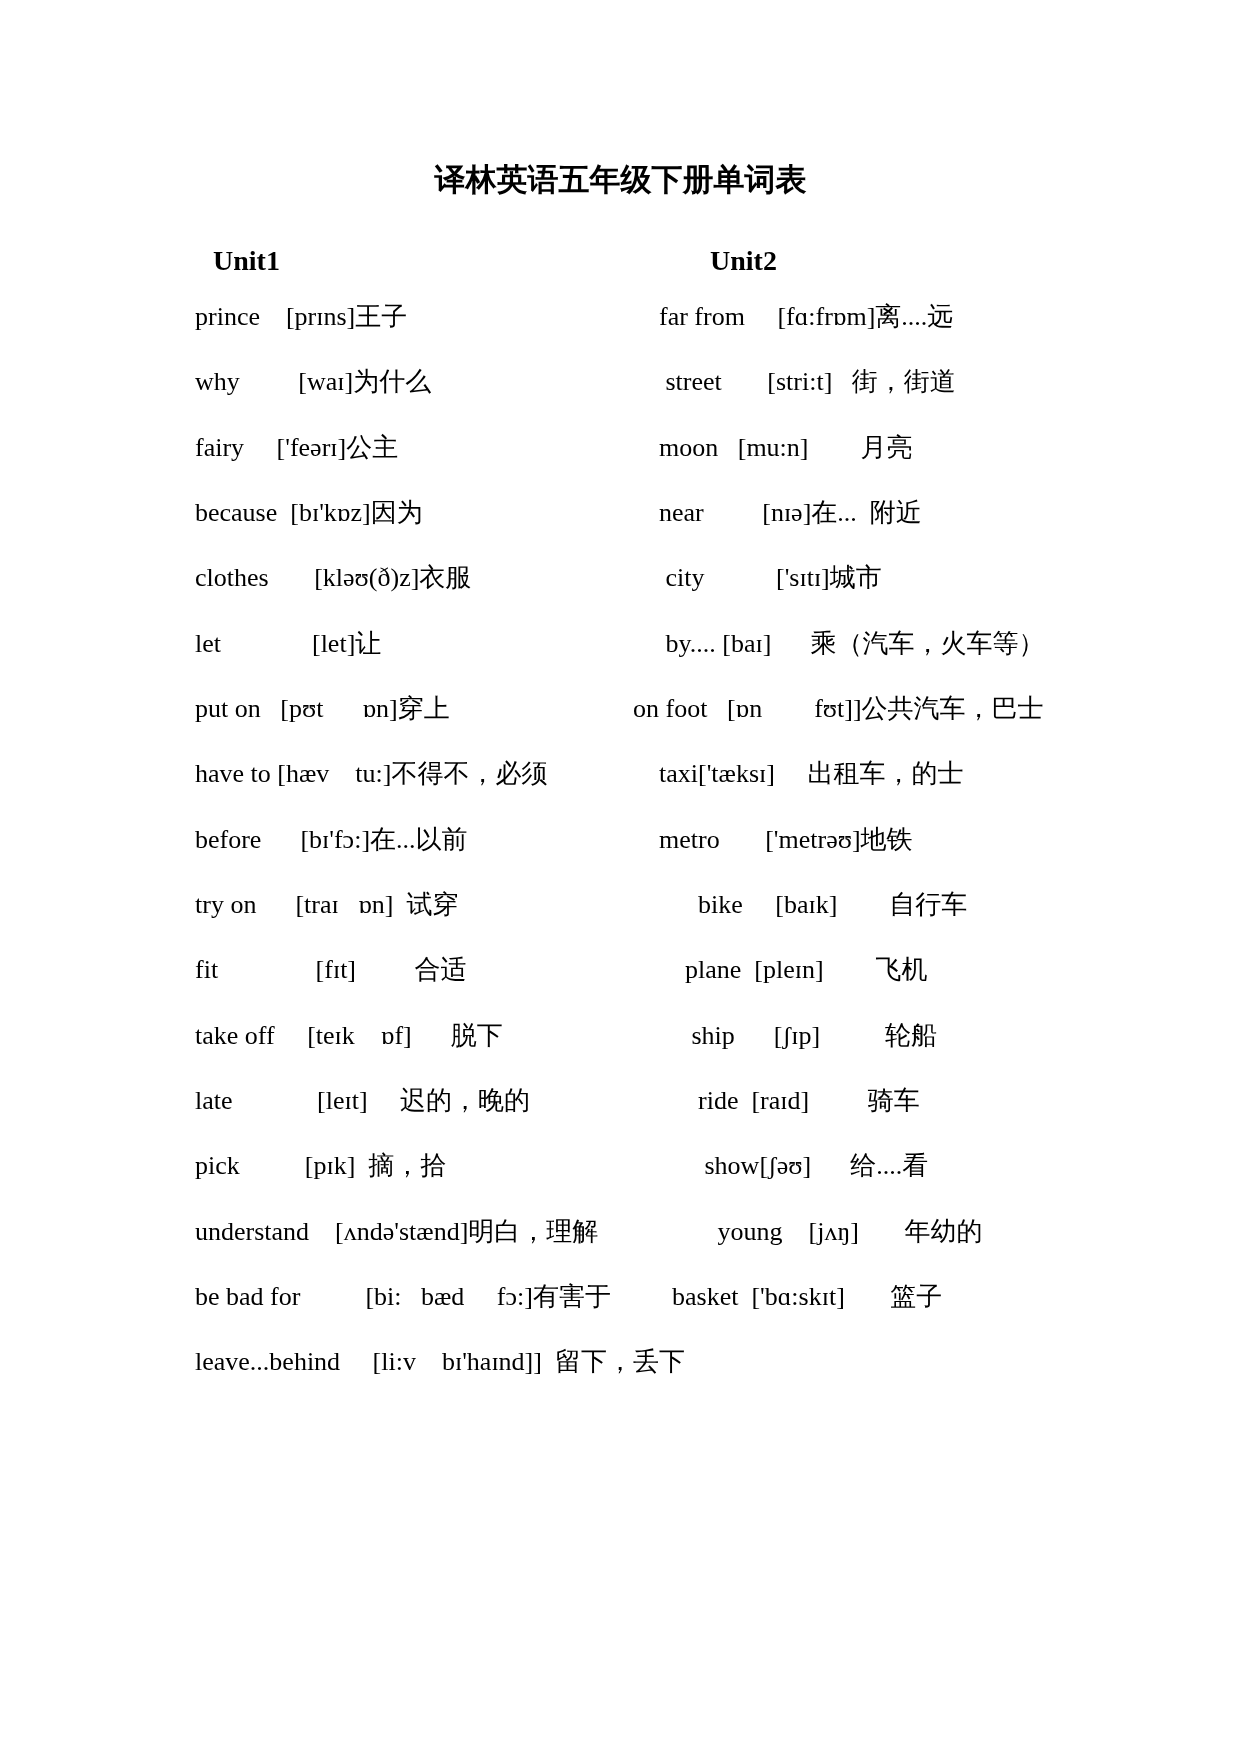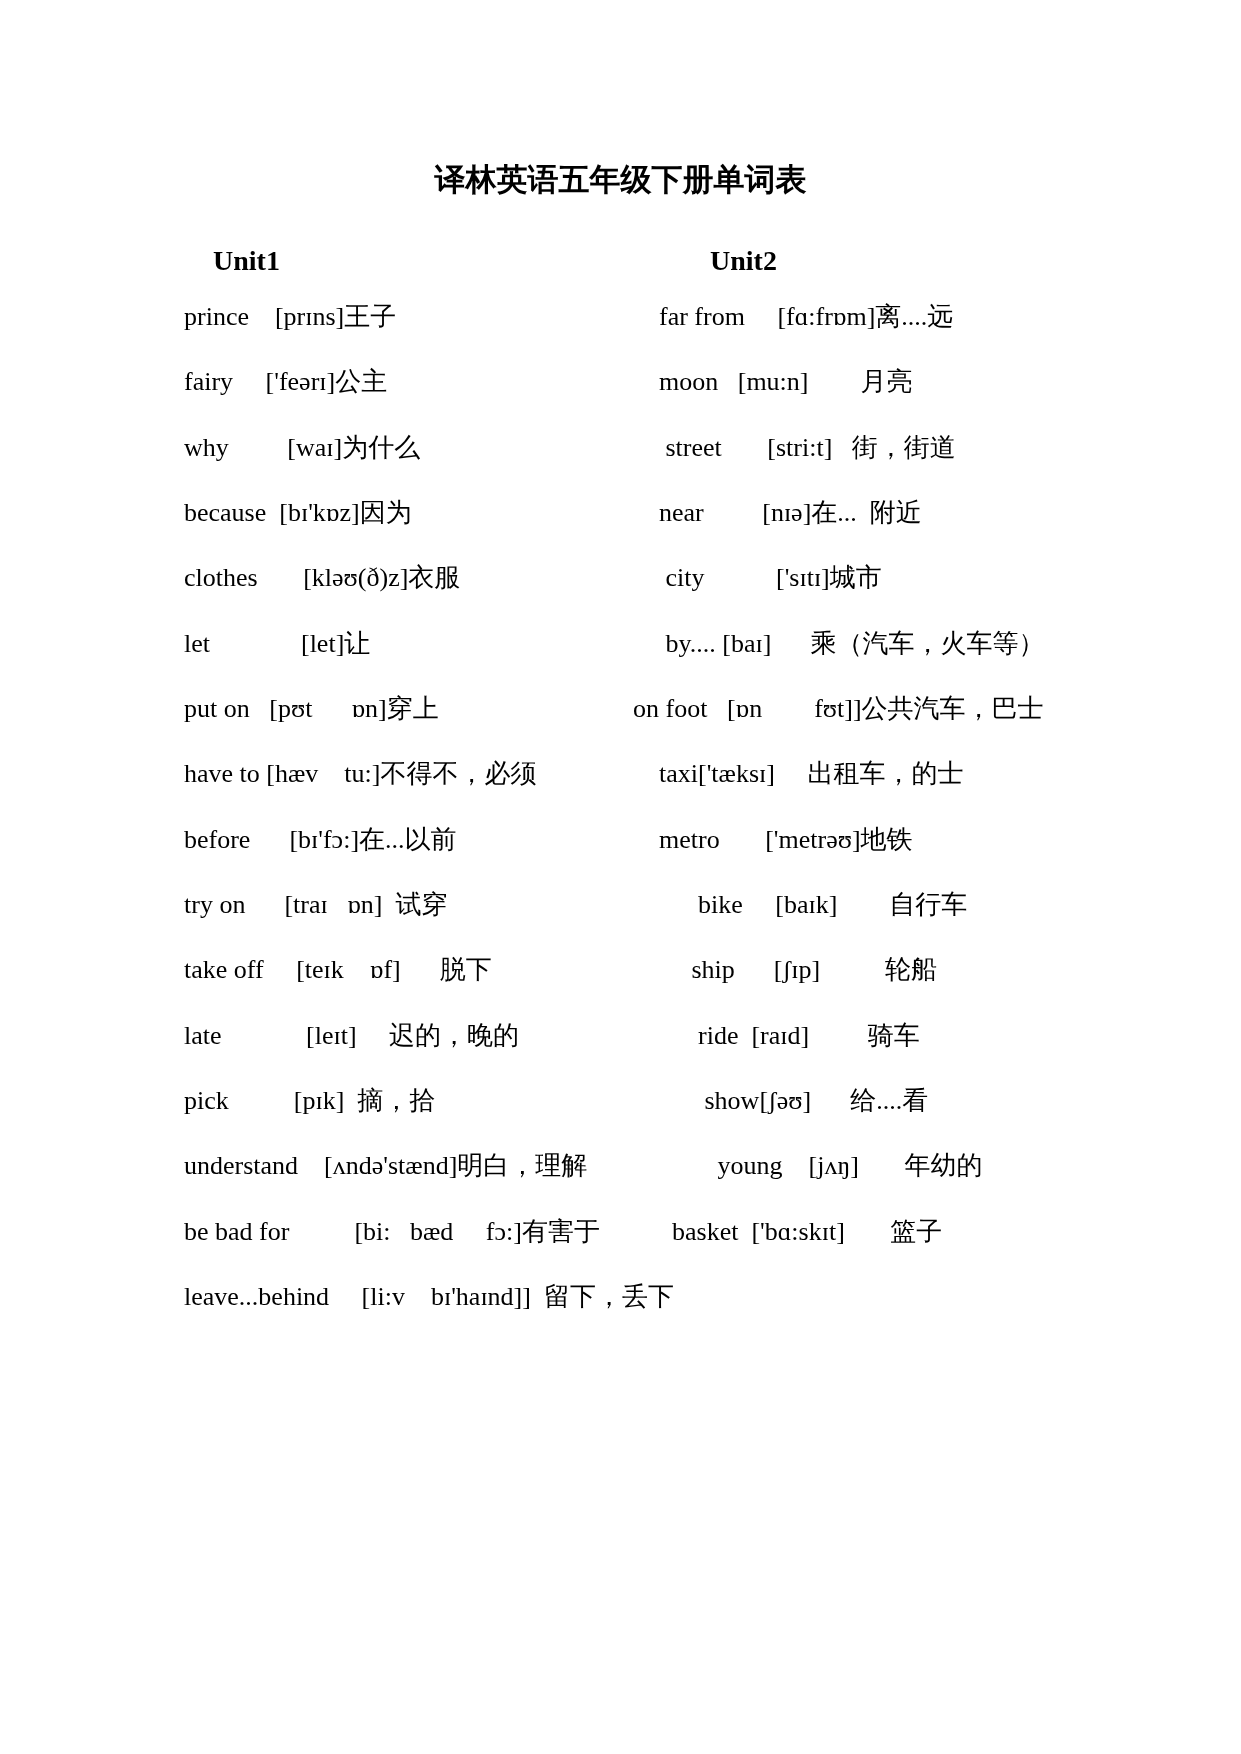--- a/index.html
+++ b/index.html
@@ -48,43 +48,43 @@
     position: relative;
     height: 65.33px;
   }
   .cell {
     position: absolute;
     top: 0;
     font-size: 26px;
     line-height: 33px;
     white-space: pre;
   }
-  .cell-left  { left: 184px; }
+  .cell-left  { left: 195px; }
   .cell-right { left: 620px; }
 </style>
 </head>
 <body>
 
 <div class="page">
   <div class="title">译林英语五年级下册单词表</div>
   <div class="unit-header unit1">Unit1</div>
   <div class="unit-header unit2">Unit2</div>
 
   <div class="rows">
     <div class="row">
       <span class="cell cell-left">prince    [prɪns]王子</span>
       <span class="cell cell-right">      far from     [fɑ:frɒm]离....远</span>
     </div>
     <div class="row">
+      <span class="cell cell-left">why         [waɪ]为什么</span>
+      <span class="cell cell-right">       street       [stri:t]   街，街道</span>
+    </div>
+    <div class="row">
       <span class="cell cell-left">fairy     ['feərɪ]公主</span>
       <span class="cell cell-right">      moon   [mu:n]        月亮</span>
-    </div>
-    <div class="row">
-      <span class="cell cell-left">why         [waɪ]为什么</span>
-      <span class="cell cell-right">       street       [stri:t]   街，街道</span>
     </div>
     <div class="row">
       <span class="cell cell-left">because  [bɪ'kɒz]因为</span>
       <span class="cell cell-right">      near         [nɪə]在...  附近</span>
     </div>
     <div class="row">
       <span class="cell cell-left">clothes       [kləʊ(ð)z]衣服</span>
       <span class="cell cell-right">       city           ['sɪtɪ]城市</span>
     </div>
     <div class="row">
@@ -101,20 +101,24 @@
     </div>
     <div class="row">
       <span class="cell cell-left">before      [bɪ'fɔ:]在...以前</span>
       <span class="cell cell-right">      metro       ['metrəʊ]地铁</span>
     </div>
     <div class="row">
       <span class="cell cell-left">try on      [traɪ   ɒn]  试穿</span>
       <span class="cell cell-right">            bike     [baɪk]        自行车</span>
     </div>
     <div class="row">
+      <span class="cell cell-left">fit               [fɪt]         合适</span>
+      <span class="cell cell-right">          plane  [pleɪn]        飞机</span>
+    </div>
+    <div class="row">
       <span class="cell cell-left">take off     [teɪk    ɒf]      脱下</span>
       <span class="cell cell-right">           ship      [ʃɪp]          轮船</span>
     </div>
     <div class="row">
       <span class="cell cell-left">late             [leɪt]     迟的，晚的</span>
       <span class="cell cell-right">            ride  [raɪd]         骑车</span>
     </div>
     <div class="row">
       <span class="cell cell-left">pick          [pɪk]  摘，拾</span>
       <span class="cell cell-right">             show[ʃəʊ]      给....看</span>

